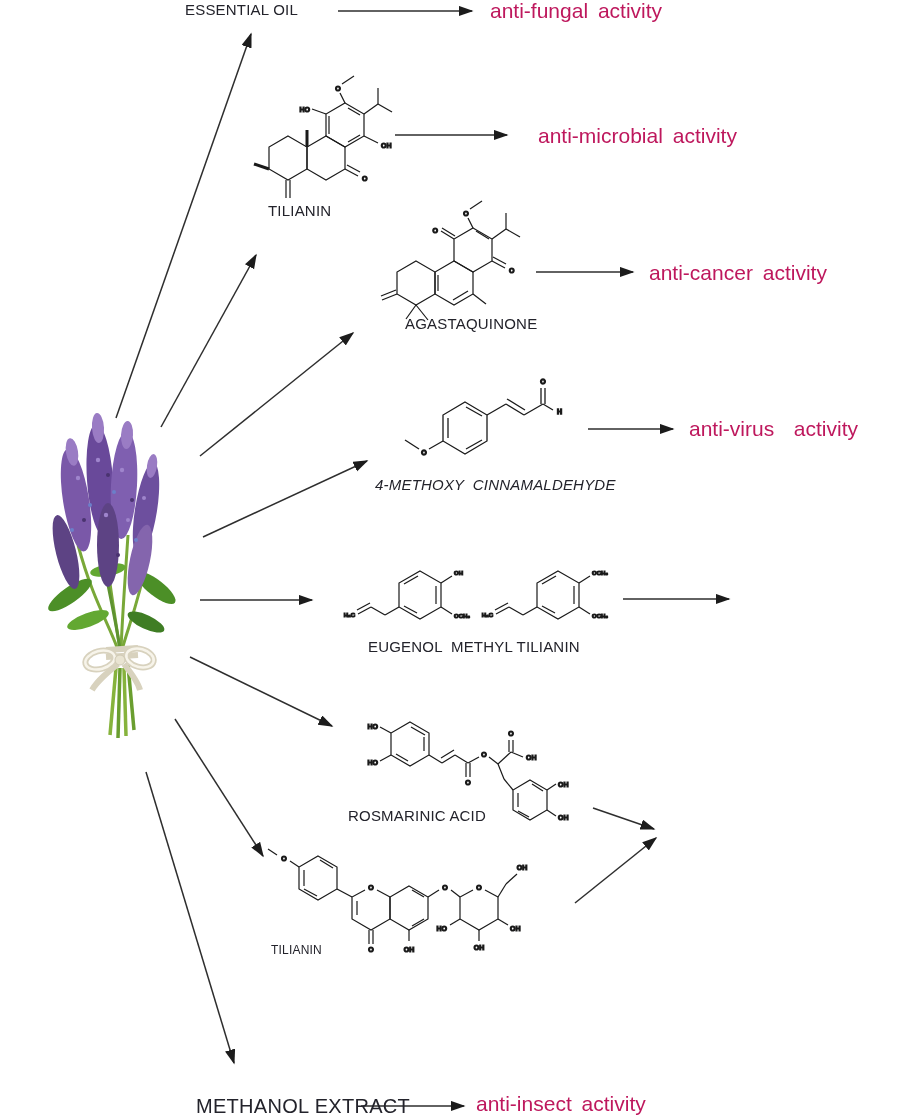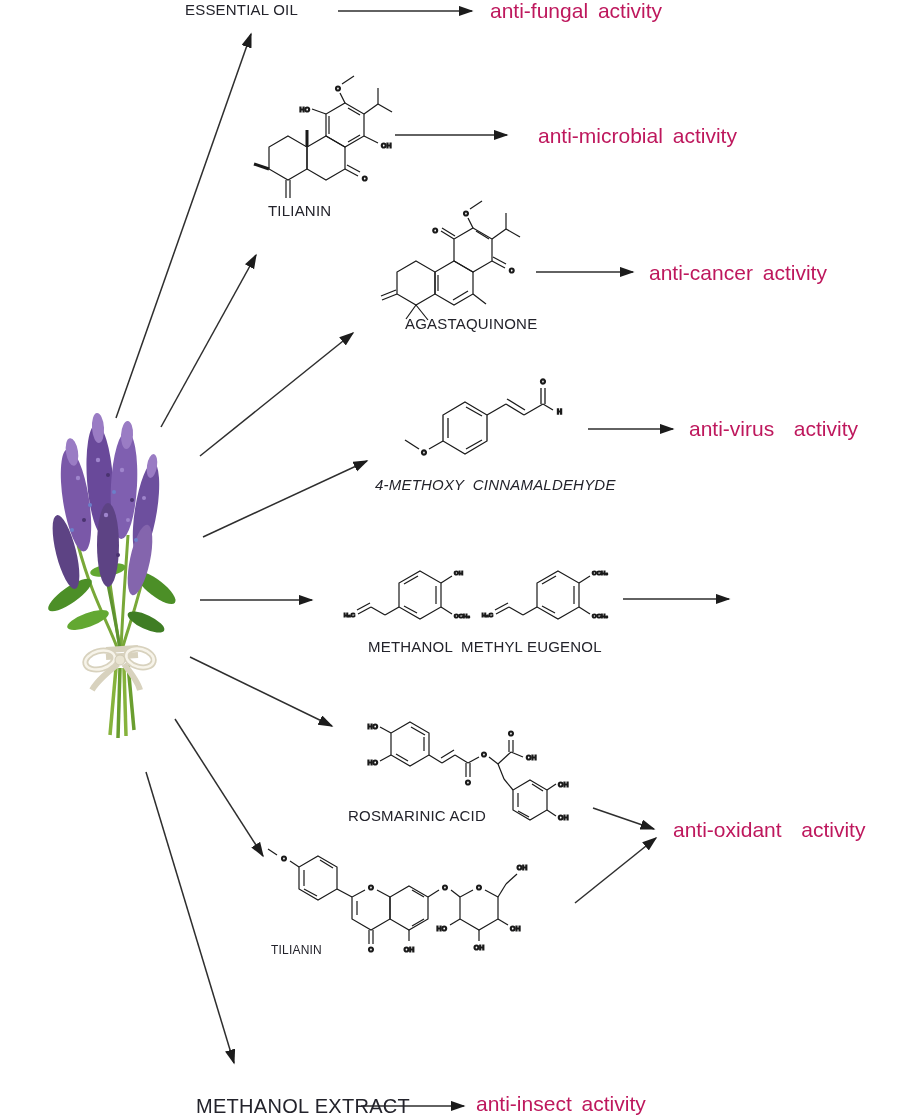--- a/index.html
+++ b/index.html
@@ -311,23 +311,22 @@
 
   <div class="lbl compound" style="left:220px;top:203px;">TILIANIN</div>
   <div class="lbl activity" style="left:490px;top:124px;">anti-microbial activity</div>
 
   <div class="lbl compound" style="left:357px;top:316px;">AGASTAQUINONE</div>
   <div class="lbl activity" style="left:601px;top:261px;">anti-cancer activity</div>
 
   <div class="lbl compound" style="left:327px;top:477px;font-style:italic;">4-METHOXY  CINNAMALDEHYDE</div>
   <div class="lbl activity" style="left:641px;top:417px;">anti-virus  activity</div>
 
-  <div class="lbl compound" style="left:320px;top:639px;">METHANOL  METHYL EUGENOL</div>
+  <div class="lbl compound" style="left:320px;top:639px;">EUGENOL  METHYL TILIANIN</div>
 
   <div class="lbl compound" style="left:300px;top:808px;">ROSMARINIC ACID</div>
-  <div class="lbl activity" style="left:625px;top:818px;">anti-oxidant  activity</div>
 
   <div class="lbl compound" style="left:223px;top:944px;font-size:12px;">TILIANIN</div>
 
   <div class="lbl compound small-caps" style="left:148px;top:1095px;">METHANOL EXTRACT</div>
   <div class="lbl activity" style="left:428px;top:1092px;">anti-insect activity</div>
 
 </div>
 
 </body></html>

